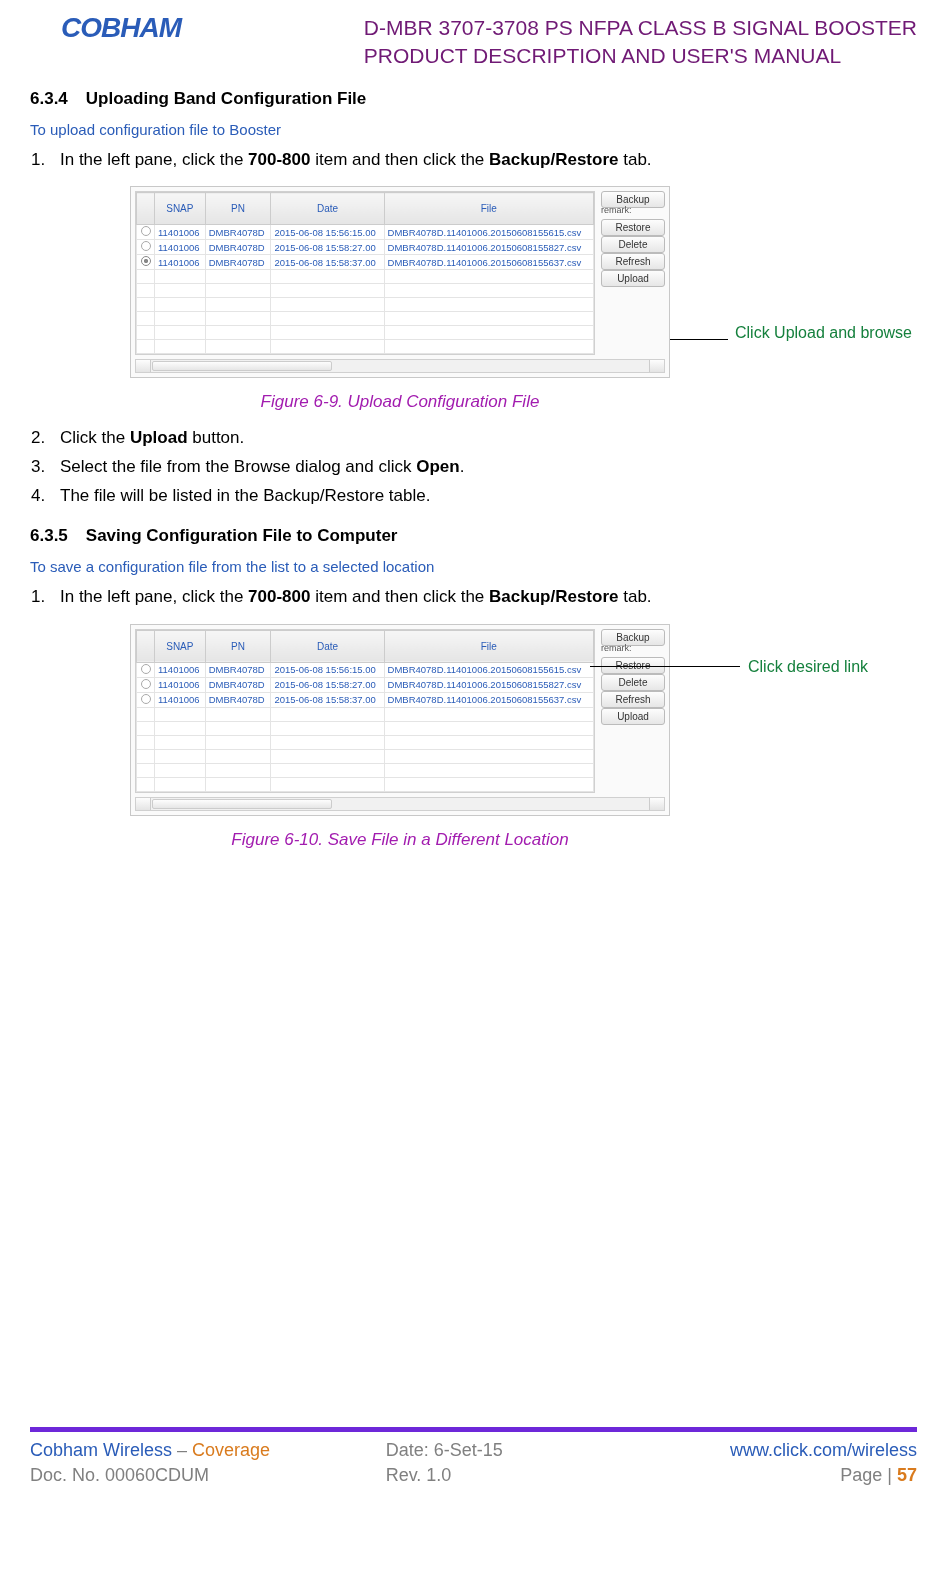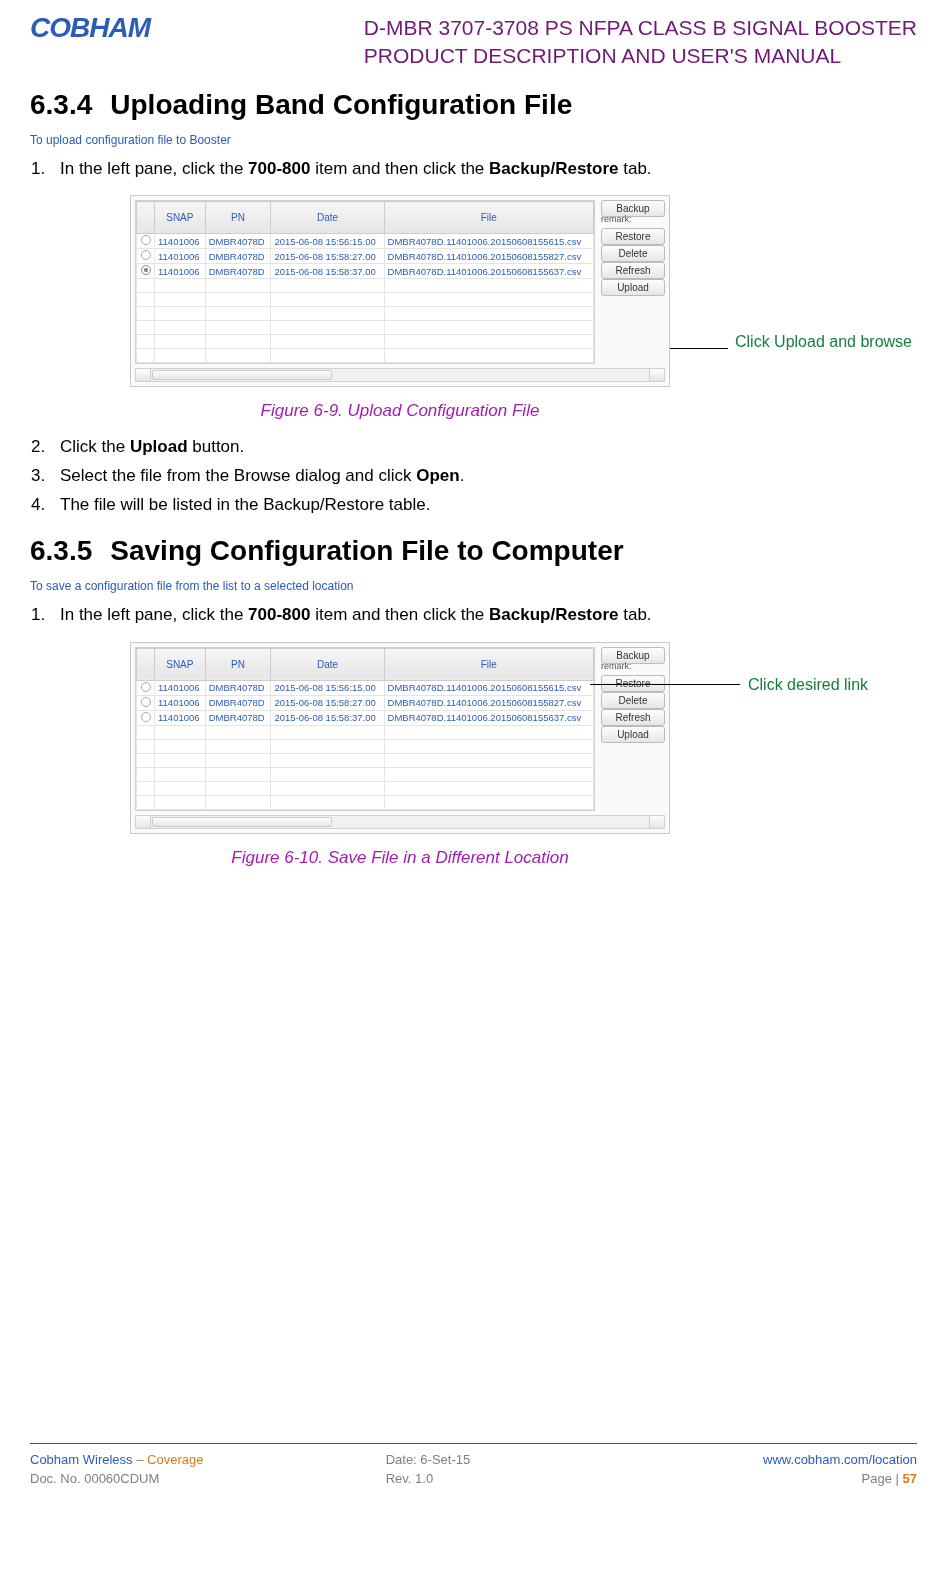--- a/index.html
+++ b/index.html
@@ -22,38 +22,39 @@
     align-items: flex-start;
     padding-top: 12px;
   }
   .logo {
     font-family: Arial, sans-serif;
     font-weight: 900;
     font-style: italic;
     font-size: 28px;
     color: #2a5cb8;
     letter-spacing: -1px;
+    margin-left: 31px;
   }
   .header-right {
     text-align: left;
     color: #701a75;
     font-size: 21px;
     line-height: 1.35;
     padding-top: 2px;
   }
   .h3 {
     font-family: Arial, sans-serif;
-    font-size: 28px;
+    font-size: 17px;
     font-weight: bold;
     margin: 18px 0 12px 0;
   }
   .h3 .num { margin-right: 18px; }
   .blue-heading {
     color: #2a5cb8;
-    font-size: 12px;
+    font-size: 15px;
     margin: 8px 0 10px 0;
   }
   ol {
     margin: 4px 0 6px 0;
     padding-left: 20px;
   }
   ol > li {
     padding-left: 10px;
     margin: 4px 0;
     line-height: 1.45;
@@ -175,25 +176,25 @@
     line-height: 1.2;
     white-space: nowrap;
   }
   .callout-line {
     position:absolute;
     height:1px;
     background:#000;
   }
 
   .footer {
-    border-top: 1px solid #6d28d9;
+    border-top: 5px solid #6d28d9;
     position: absolute;
     left: 30px; right: 30px; bottom: 10px;
     padding-top: 8px;
-    font-size: 13px;
+    font-size: 18px;
     color: #333;
   }
   .footer-row {
     display: grid;
     grid-template-columns: 1fr 1fr 1fr;
     margin-bottom: 4px;
   }
   .footer .c2 { text-align:left; padding-left: 60px; }
   .footer .c3 { text-align:right; }
   .footer .grey { color:#808080; }
@@ -447,21 +448,21 @@
     <div class="caption">Figure 6-10. Save File in a Different Location</div>
   </div>
 
 
   <div class="footer">
     <div class="footer-row">
       <div class="c1">
         <span class="link">Cobham Wireless</span><span class="grey"> – </span><span class="orange">Coverage</span>
       </div>
       <div class="c2 grey">Date: 6-Set-15</div>
-      <div class="c3 link">www.cobham.com/location</div>
+      <div class="c3 link">www.click.com/wireless</div>
     </div>
     <div class="footer-row">
       <div class="c1 grey">Doc. No. 00060CDUM</div>
       <div class="c2 grey">Rev. 1.0</div>
       <div class="c3">
         <span class="pagelabel">Page | </span><span class="pagebold">57</span>
       </div>
     </div>
   </div>
 

